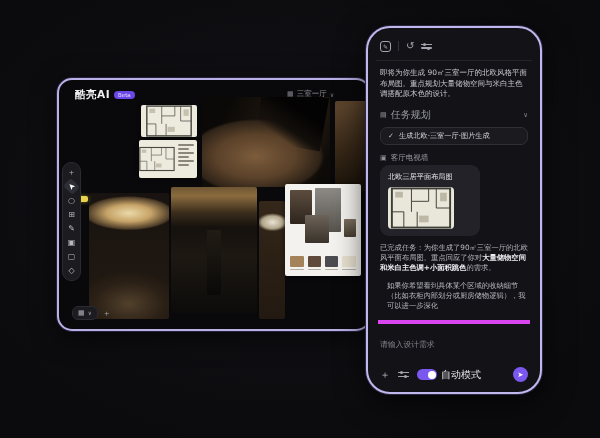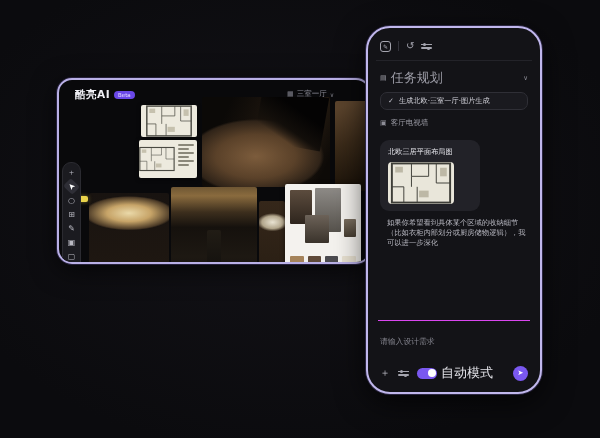--- a/index.html
+++ b/index.html
@@ -2,21 +2,21 @@
 <html><head>
 <meta charset="utf-8">
 <style>
   * { margin:0; padding:0; box-sizing:border-box; }
   html,body { width:600px; height:438px; overflow:hidden; }
   body { font-family:"DejaVu Sans","Liberation Sans",sans-serif; background:#0c0c0f; }
   .stage { position:relative; width:600px; height:438px;
            background:radial-gradient(420px 300px at 48% 46%, #131217 0%, #0b0b0e 85%); }
 
   
-  .tablet { position:absolute; left:57px; top:78px; width:314px; height:186px;
+  .tablet { position:absolute; left:57px; top:78px; width:314px; height:253px;
             background:#09090b; border:2px solid #b9b0e6; border-radius:15px;
             box-shadow:0 0 0 1px #25203a, 0 6px 26px rgba(0,0,0,.65); overflow:hidden; }
   .t-logo-row { position:absolute; left:16px; top:8px; display:flex; align-items:center; gap:4px; z-index:4; }
   .t-logo { font-size:10.5px; font-weight:700; color:#f0f0f5; letter-spacing:.5px; }
   .t-badge { background:#6a48e8; color:#e4dbff; font-size:5.5px; padding:1px 4px; border-radius:5px; }
   .t-board { position:absolute; left:228px; top:9px; display:flex; align-items:center; gap:3px;
              color:#8a8a94; font-size:7.5px; z-index:4; cursor:pointer; }
   .t-board .bl-icon { font-size:7px; color:#7a7a84; }
   .t-board .chev { font-size:6px; color:#7a7a84; }
 
@@ -94,51 +94,51 @@
   .sliders-icon::after { bottom:2px; }
   .sliders-icon i { position:absolute; width:3px; height:3px; border-radius:50%; background:#a4a4ae; }
   .sliders-icon i.k1 { left:2px; top:1px; }
   .sliders-icon i.k2 { right:2px; bottom:1px; }
   .p-hair { height:1px; background:#232329; margin:6px -4px 0; }
 
   .p-intro { margin-top:7px; font-size:7.5px; line-height:1.42; color:#c7c7cf; word-break:break-all; }
 
   .task-head { margin-top:8px; display:flex; align-items:center; }
   .task-head .ti { color:#8d8d97; font-size:7px; margin-right:4px; }
-  .task-head .tl { color:#9a9aa4; font-size:13px; }
+  .task-head .tl { color:#9a9aa4; font-size:10px; }
   .task-head .tc { margin-left:auto; color:#8d8d97; font-size:6.5px; }
   .task-item { margin-top:5px; display:flex; align-items:center; gap:5px;
                border:1px solid #2f2f36; background:#1a1a1f; border-radius:7px;
                padding:3px 7px; font-size:7.2px; color:#d5d5dc; cursor:pointer; }
   .task-item .ck { color:#bdbdc6; font-size:7px; }
 
   .imggen-head { margin-top:8px; display:flex; align-items:center; gap:4px; }
   .imggen-head .gi { color:#8d8d97; font-size:7px; }
   .imggen-head .gl { color:#9a9aa4; font-size:7.5px; }
-  .gen-card { margin-top:12px; width:100px; background:#222228; border-radius:9px; padding:7px 8px;font-family:Liberation Serif, serif; }
+  .gen-card { margin-top:2px; width:100px; background:#222228; border-radius:9px; padding:7px 8px;font-family:Liberation Serif, serif; }
   .gen-card .gt { font-size:7.2px; color:#e9e9ef; }
   .gen-thumb { margin-top:5px; width:66px; height:42px; background:#e9e6da; border-radius:4px;
                overflow:hidden; cursor:pointer; }
   .gen-thumb svg { display:block; width:100%; height:100%; }
 
   .p-para { margin-top:7px; font-size:7.3px; line-height:1.4; color:#b6b6bf; word-break:break-all; }
   .p-para b { color:#ededf3; font-weight:700; }
   .p-para.indent { padding-left:7px; }
 
-  .p-inputarea { position:absolute; left:10px; right:10px; bottom:8px; border-top:1px solid #d946ef;
+  .p-inputarea { position:absolute; left:10px; right:10px; bottom:8px; border-top:4px solid #d946ef;
                  padding:8px 2px 2px; }
   .p-input { width:100%; background:transparent; border:none; outline:none;
              font-size:7.8px; color:#c9c9d1; font-family:inherit; }
   .p-input::placeholder { color:#84848e; }
   .p-inputrow { margin-top:16px; display:flex; align-items:center; gap:8px; }
   .pi-plus { color:#b4b4bd; font-size:10px; cursor:pointer; }
   .toggle-wrap { display:flex; align-items:center; gap:4px; cursor:pointer; }
   .toggle { width:20px; height:11px; border-radius:6px; background:#7a58f0; position:relative; }
   .toggle .knob { position:absolute; right:1.5px; top:1.5px; width:8px; height:8px; border-radius:50%; background:#fff; }
-  .toggle-lbl { font-size:13px; color:#e4e4ea; }
+  .toggle-lbl { font-size:10px; color:#e4e4ea; }
   .send-btn { margin-left:auto; width:15px; height:15px; border-radius:50%; background:#7a58f0;
               color:#fff; font-size:7px; display:flex; align-items:center; justify-content:center; cursor:pointer; }
 </style>
 </head>
 <body>
 
 <div class="stage">
 
   <div class="tablet">
 
@@ -247,20 +247,21 @@
         <span class="icon-box">✎</span>
         <span class="v-div"></span>
         <span class="p-top-ic">↺</span>
         <span class="sliders-icon">
             <i class="k1"></i>
             <i class="k2"></i>
           </span>
       </div>
       <div class="p-hair"></div>
 
+      <div class="p-intro">即将为你生成 90㎡三室一厅的北欧风格平面布局图。重点规划大量储物空间与米白主色调搭配原木色的设计。</div>
 
       <div class="task-head">
         <span class="ti">▤</span>
         <span class="tl">任务规划</span>
         <span class="tc">∨</span>
       </div>
       <div class="task-item">
         <span class="ck">✓</span>
         <span>生成北欧·三室一厅·图片生成</span>
       </div>
@@ -275,20 +276,23 @@
           <svg viewBox="0 0 64 44">
             <rect x="1.5" y="1.5" width="61" height="41" fill="none" stroke="#3e3e38" stroke-width="2"></rect>
             <path d="M22 1.5 V15 M22 15 H40 M40 1.5 V15 M48 1.5 V22 M48 22 H62.5 M1.5 26 H14 M14 26 V42.5 M28 26 V42.5 M22 26 V15" stroke="#3e3e38" stroke-width="1" fill="none"></path>
             <rect x="5" y="5" width="8" height="6" fill="#bdb8a6"></rect>
             <rect x="30" y="30" width="10" height="7" fill="#bdb8a6"></rect>
             <rect x="52" y="6" width="7" height="9" fill="#bdb8a6"></rect>
           </svg>
         </div>
       </div>
 
+      <div class="p-para">
+        <span>已完成任务：为你生成了90㎡三室一厅的北欧风平面布局图。重点回应了你对</span><b>大量储物空间和米白主色调+小面积跳色</b><span>的需求。</span>
+      </div>
 
 
       <div class="p-para indent">
         <div class="pline">如果你希望看到具体某个区域的收纳细节（比如衣柜内部划分或厨房储物逻辑），我可以进一步深化</div>
 
       </div>
 
     </div>
 
     <div class="p-inputarea">

